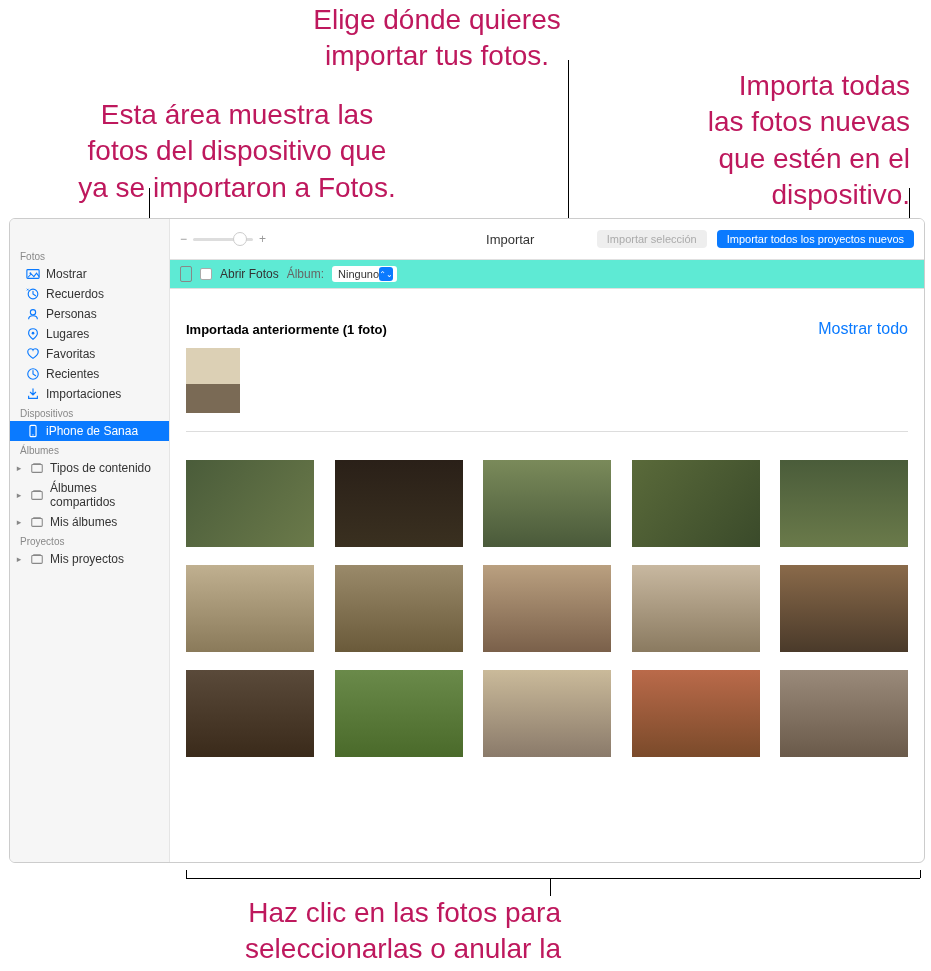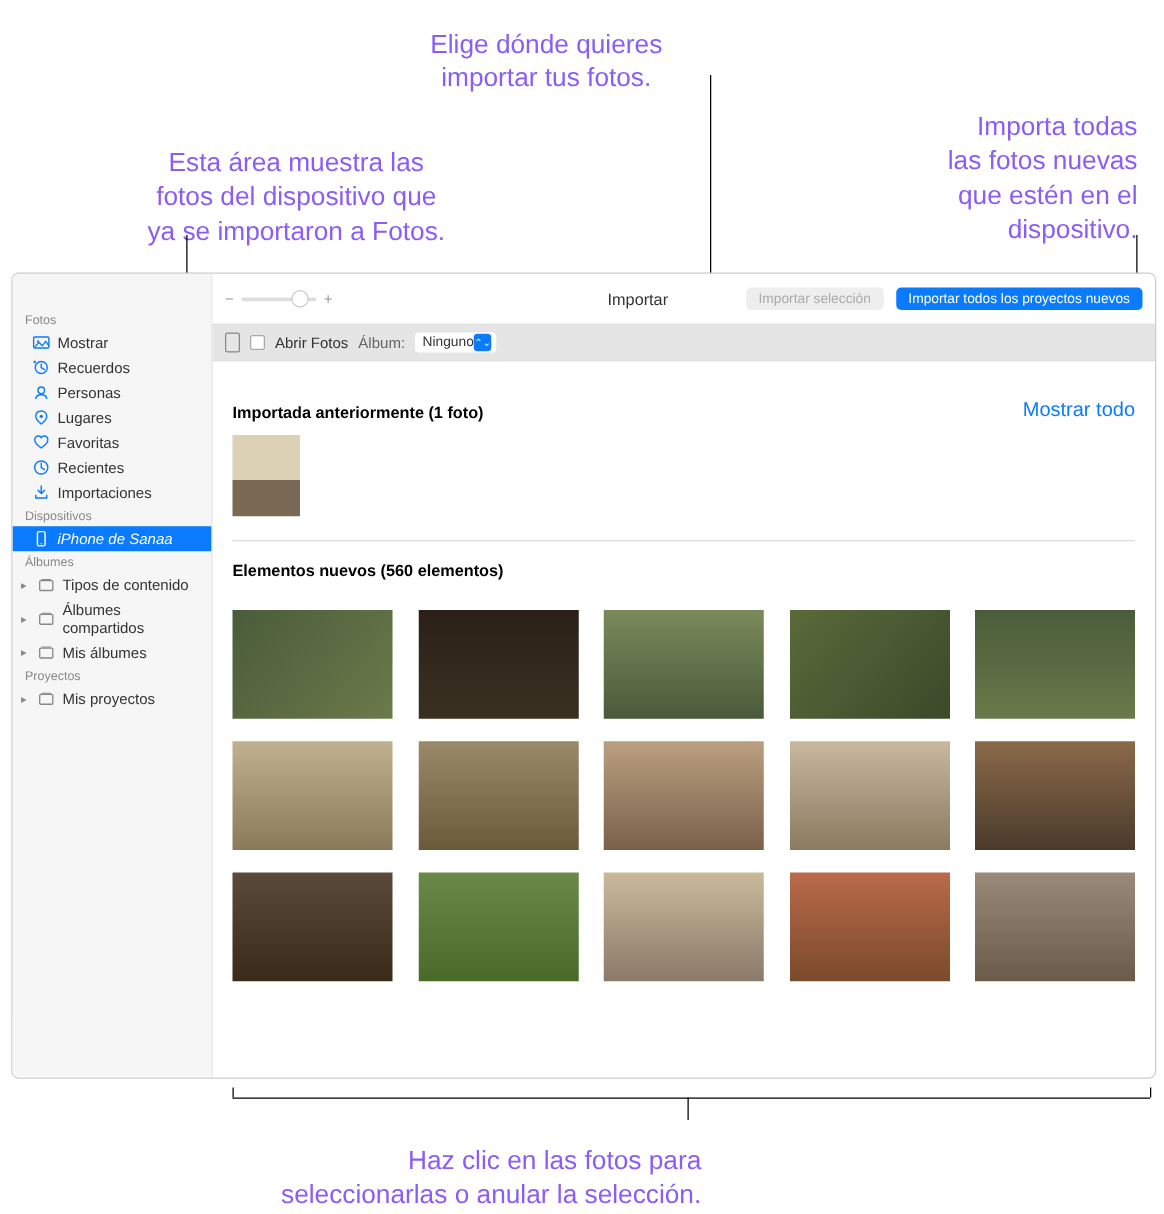--- a/index.html
+++ b/index.html
@@ -1,47 +1,47 @@
 <!DOCTYPE html>
 <html><head>
 <meta charset="utf-8">
 <style>
 * { margin: 0; padding: 0; box-sizing: border-box; }
 body { font-family: -apple-system, "Helvetica Neue", Arial, sans-serif; background: #fff; width: 931px; height: 971px; position: relative; }
 
-.annotation { position: absolute; font-size: 21px; color: #8b5cf6; text-align: center; line-height: 1.3; margin-top: 20px; }
+.annotation { position: absolute; font-size: 28px; color: #be185d; text-align: center; line-height: 1.3; }
 .callout-line { position: absolute; background: #000; }
 
 .window { position: absolute; left: 9px; top: 218px; width: 916px; height: 645px; border: 1px solid #ccc; border-radius: 6px; overflow: hidden; background: #fff; }
 
 .traffic-lights { position: absolute; top: 7px; left: 10px; display: flex; gap: 8px; }
 .traffic-lights span { width: 12px; height: 12px; border-radius: 50%; }
 .tl-close { background: #ff5f57; }
 .tl-min { background: #febc2e; }
 .tl-max { background: #28c840; }
 
 .sidebar { position: absolute; left: 0; top: 0; width: 160px; height: 100%; background: #f6f6f6; padding-top: 28px; font-size: 12px; border-right: 1px solid #e5e5e5; }
 .sidebar-section-header { color: #888; font-size: 10px; padding: 4px 10px 2px; }
 .sidebar-item { display: flex; align-items: center; gap: 6px; padding: 3px 10px 3px 16px; color: #333; cursor: default; }
-.sidebar-item.selected { background: #0a7aff; color: #fff; border-radius: 0; font-style: italic; }
+.sidebar-item.selected { background: #0a7aff; color: #fff; border-radius: 0; }
 .sidebar-item .icon { width: 14px; height: 14px; display: flex; align-items: center; justify-content: center; }
 .sidebar-item.has-disclosure { padding-left: 4px; }
 .disclosure { font-size: 9px; color: #888; width: 10px; text-align: center; }
 .sb-text { flex: 1; }
 
 .toolbar { position: absolute; left: 160px; top: 0; right: 0; height: 40px; background: #fff; display: flex; align-items: center; padding: 0 10px; gap: 10px; }
 .slider-wrap { display: flex; align-items: center; gap: 6px; color: #999; font-size: 12px; }
 .slider-track { width: 60px; height: 3px; background: #ddd; border-radius: 2px; position: relative; }
 .slider-thumb { width: 14px; height: 14px; background: #fff; border: 1px solid #ccc; border-radius: 50%; position: absolute; top: -6px; left: 40px; }
 
 .import-title { font-size: 13px; font-weight: 400; color: #333; margin-left: 210px; }
 .btn-disabled { background: #eee; color: #aaa; font-size: 11px; padding: 3px 10px; border-radius: 4px; border: none; margin-left: auto; }
 .btn-primary { background: #0a7aff; color: #fff; font-size: 11px; padding: 3px 10px; border-radius: 4px; border: none; }
 
-.subbar { position: absolute; left: 160px; top: 40px; right: 0; height: 30px; background: #e5e5e5; border-top: 1px solid #e0e0e0; border-bottom: 1px solid #e0e0e0; display: flex; align-items: center; padding: 0 10px; gap: 8px; font-size: 12px; color: #333; }
+.subbar { position: absolute; left: 160px; top: 40px; right: 0; height: 30px; background: #5eead4; border-top: 1px solid #e0e0e0; border-bottom: 1px solid #e0e0e0; display: flex; align-items: center; padding: 0 10px; gap: 8px; font-size: 12px; color: #333; }
 .phone-icon { width: 12px; height: 16px; border: 1px solid #888; border-radius: 2px; }
 .checkbox { width: 12px; height: 12px; border: 1px solid #aaa; border-radius: 2px; background: #fff; }
 .album-label { margin-left: auto; color: #666; }
 .album-select { display: flex; align-items: center; gap: 0; background: #fff; border-radius: 3px; padding: 1px 4px 1px 6px; font-size: 11px; }
 .select-arrow { width: 14px; height: 14px; background: #0a7aff; border-radius: 3px; display: flex; align-items: center; justify-content: center; color: #fff; font-size: 8px; }
 
 .content { position: absolute; left: 160px; top: 70px; right: 0; bottom: 0; overflow: auto; padding: 25px 16px; }
 .section-head { display: flex; align-items: center; justify-content: space-between; font-size: 13px; font-weight: 600; padding: 6px 0; }
 .show-all { color: #0a7aff; font-size: 16px; font-weight: normal; cursor: pointer; }
 .section-divider { height: 1px; background: #ddd; margin: 10px 0; }
@@ -262,23 +262,20 @@
 
   <div class="content">
     <div class="section-head">
       <span>Importada anteriormente (1 foto)</span>
       <span class="show-all">Mostrar todo</span>
     </div>
     <div class="thumb-small ph-dog"></div>
 
     <div class="section-divider"></div>
 
-    <div class="section-head">
-      <span>Elementos nuevos (560 elementos)</span>
-    </div>
 
     <div style="height:18px"></div>
 
     <div class="grid-row">
       <div class="thumb ph-1"></div>
       <div class="thumb ph-2"></div>
       <div class="thumb ph-3"></div>
       <div class="thumb ph-4"></div>
       <div class="thumb ph-5"></div>
     </div>

